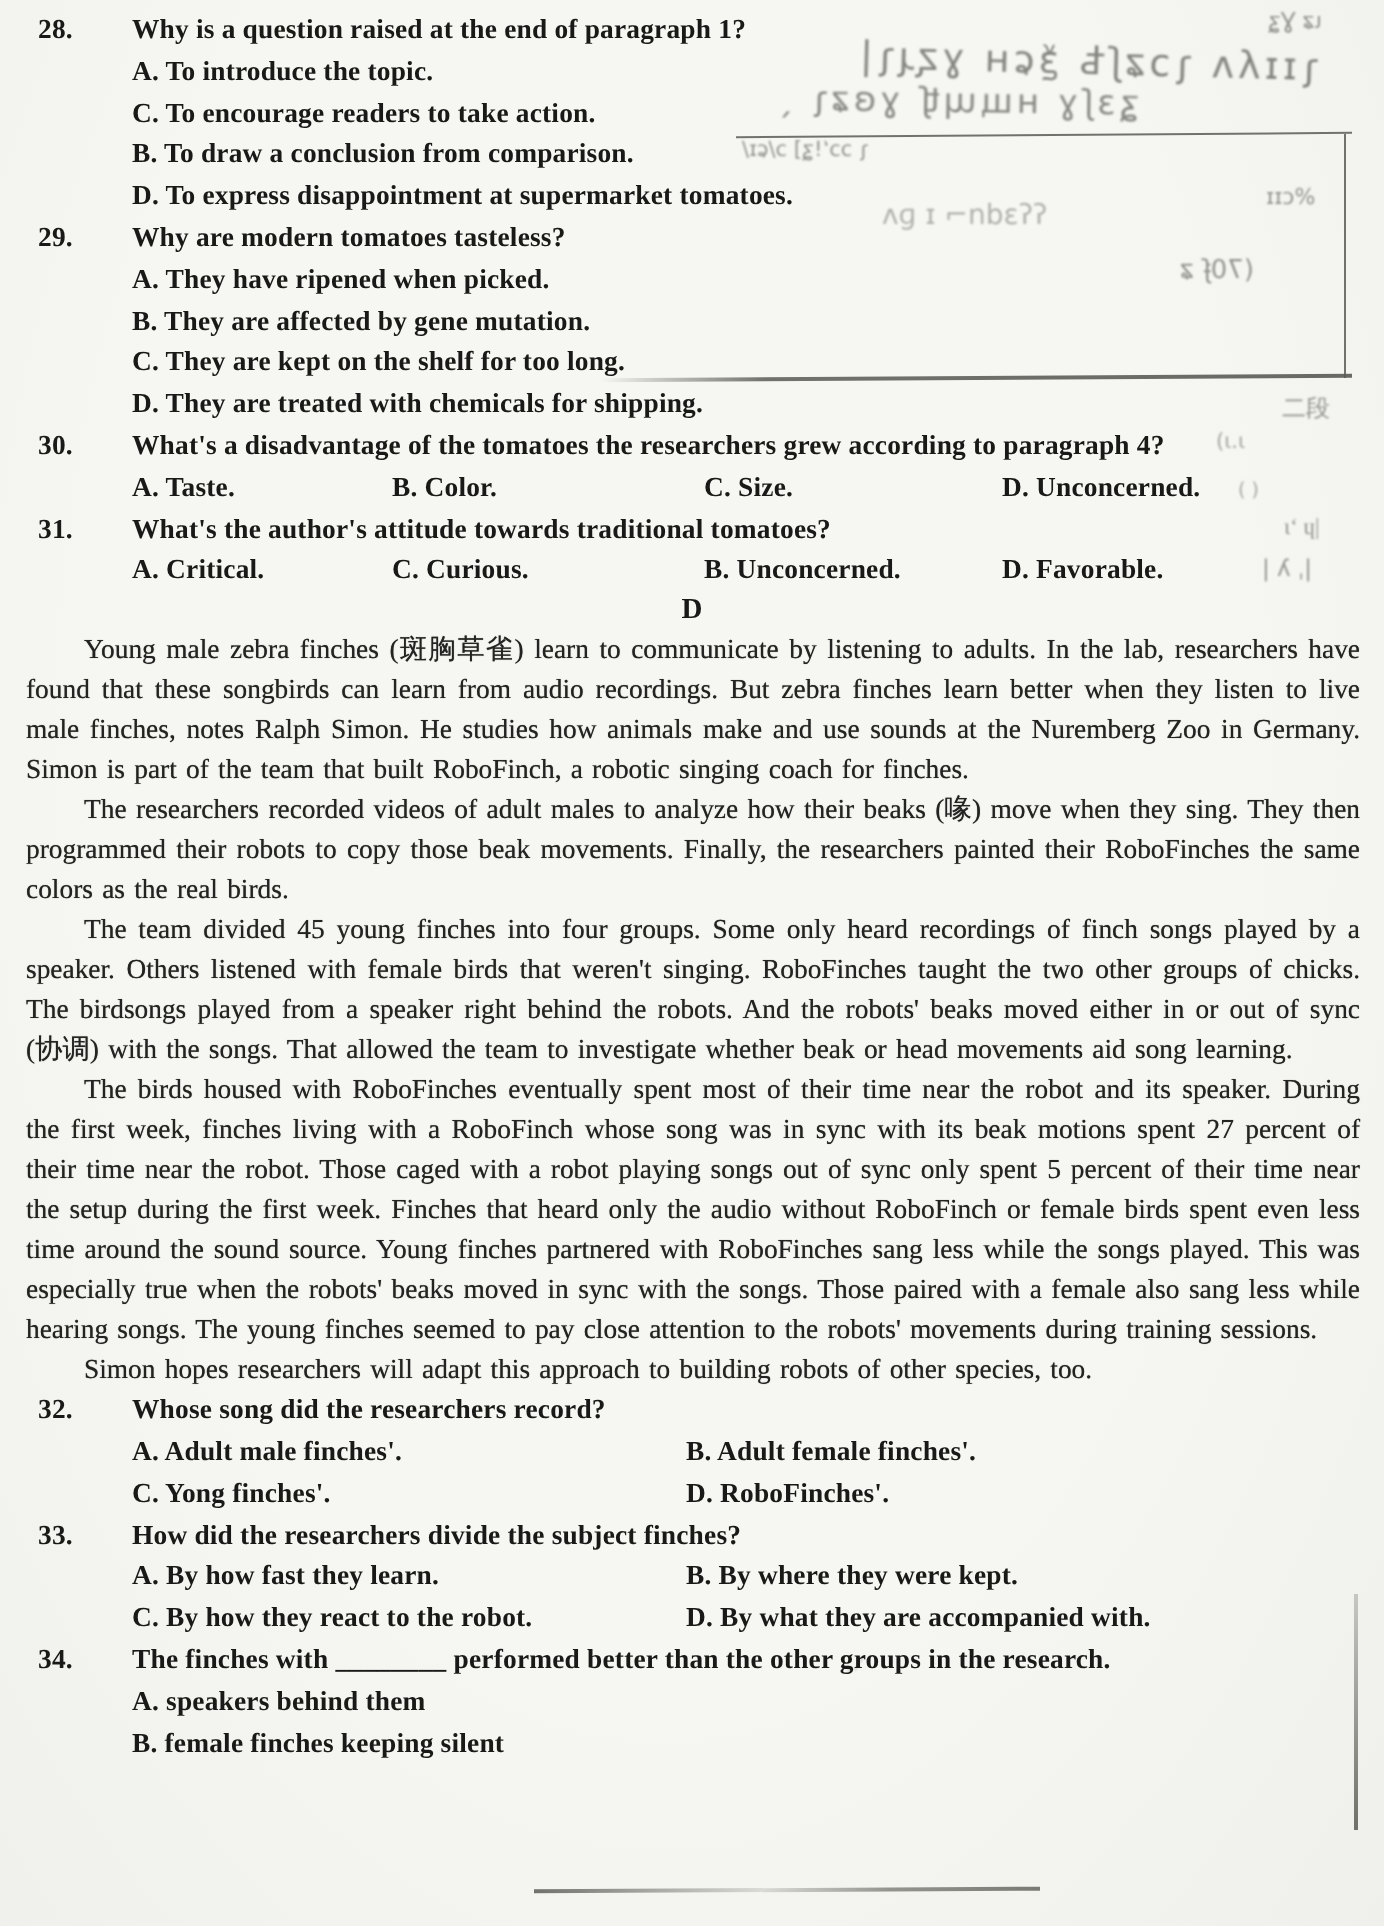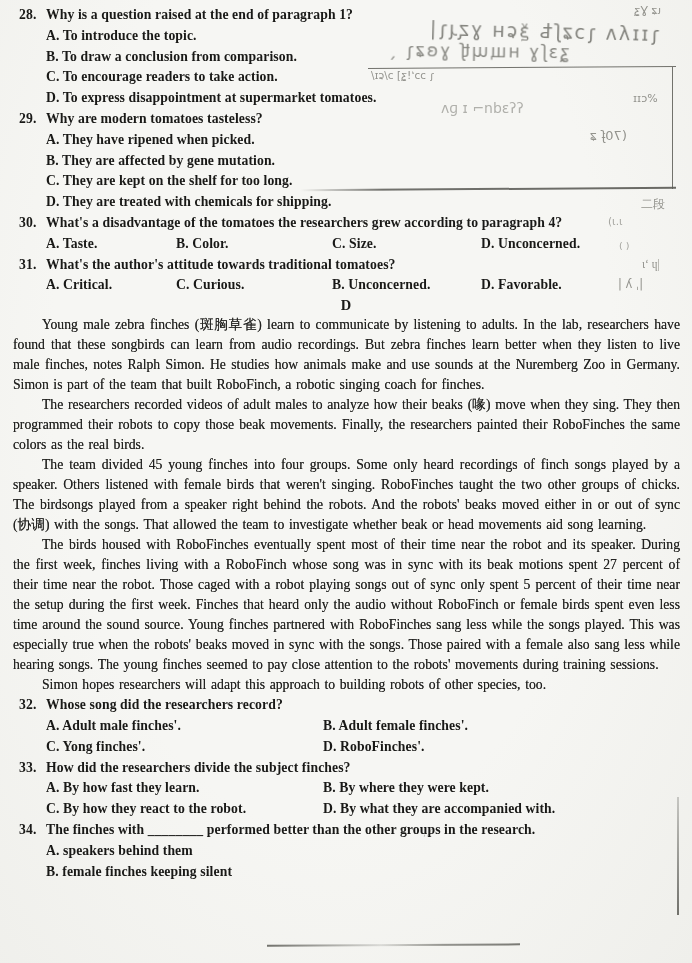--- a/index.html
+++ b/index.html
@@ -5,21 +5,21 @@
   html,body { margin:0; padding:0; background:#e8e8e5; }
   .page {
     position:relative; width:692px; height:963px; overflow:hidden;
     background: radial-gradient(ellipse at 48% 38%, #f6f6f3 55%, #efefeb 100%);
     font-family:"Liberation Serif", serif;
     color:#1e1e1c;
     box-sizing:border-box;
     padding-top:5px;
   }
   
-  .q { position:relative; padding-left:46px; padding-right:8px;
+  .q { position:relative; padding-left:66px; padding-right:8px;
        font-size:13.7px; font-weight:bold; line-height:20.8px; letter-spacing:.1px; color:#191917; }
   .qnum { position:absolute; left:19px; top:0; }
   .opts-list .opt { display:block; }
   .opts-row4 { display:grid; grid-template-columns:130px 156px 149px 1fr; }
   .opts-row2 { display:grid; grid-template-columns:277px 1fr; }
   
   .section-label { text-align:center; font-weight:bold; font-size:14.5px; line-height:19px; color:#191917; }
   .passage p { margin:0 12px 0 13px; text-indent:29px; text-align:justify;
        font-size:13.7px; line-height:20px; font-weight:normal; word-spacing:1.2px;
        color:#232321; text-shadow:0 0 .4px rgba(35,35,32,.75); }
@@ -41,21 +41,21 @@
   .m1  { left:428px; top:20px;  font-size:19px; transform:scaleX(-1) rotate(-1.5deg); letter-spacing:2px; color:#6f6f69; }
   .m2  { left:386px; top:41px;  font-size:17px; transform:scaleX(-1) rotate(-.8deg); letter-spacing:2px; color:#74746e; }
   .m3  { left:371px; top:69px;  font-size:10.5px; }
   .m4  { left:441px; top:100px;  font-size:14px; opacity:.6; }
   .m5  { left:633px; top:92px;  font-size:11px; }
   .m6  { left:590px; top:128px; font-size:13px; }
   .m7  { left:641px; top:196px; font-size:12px; }
   .m8  { left:608px; top:215px; font-size:10.5px; opacity:.7; }
   .m9  { left:619px; top:240px; font-size:9.5px; opacity:.7; }
   .m10 { left:642px; top:258px; font-size:11.5px;font-family:Liberation Serif, serif; }
-  .m11 { left:618px; top:277px; font-size:11.5px; }
+  .m11 { left:631px; top:277px; font-size:11.5px; }
   .m12 { left:423px; top:828px; font-size:9px; opacity:.5; }
 </style>
 </head>
 <body>
 
 <div class="page">
 
   <div class="hw mirror m0">ɩʑ Ɣʓ</div>
   <div class="hw m1">ʅɪɪʎʌ ʅɔʑʃѣ ѯɕʜ ɣʐɻʅ|</div>
   <div class="hw m2">ʓɜʃɣ ʜщɰʧ ɣɞʑʅ ˎ</div>
@@ -74,22 +74,22 @@
   <div class="ln box-right"></div>
   <div class="ln box-bottom"></div>
   <div class="ln stray-h"></div>
   <div class="ln edge-v"></div>
 
   <div class="q">
     <span class="qnum">28.</span>
     <span class="qtext">Why is a question raised at the end of paragraph 1?</span>
     <div class="opts-list">
       <div class="opt">A. To introduce the topic.</div>
+      <div class="opt">C. To encourage readers to take action.</div>
       <div class="opt">B. To draw a conclusion from comparison.</div>
-      <div class="opt">C. To encourage readers to take action.</div>
       <div class="opt">D. To express disappointment at supermarket tomatoes.</div>
     </div>
   </div>
 
   <div class="q">
     <span class="qnum">29.</span>
     <span class="qtext">Why are modern tomatoes tasteless?</span>
     <div class="opts-list">
       <div class="opt">A. They have ripened when picked.</div>
       <div class="opt">B. They are affected by gene mutation.</div>

